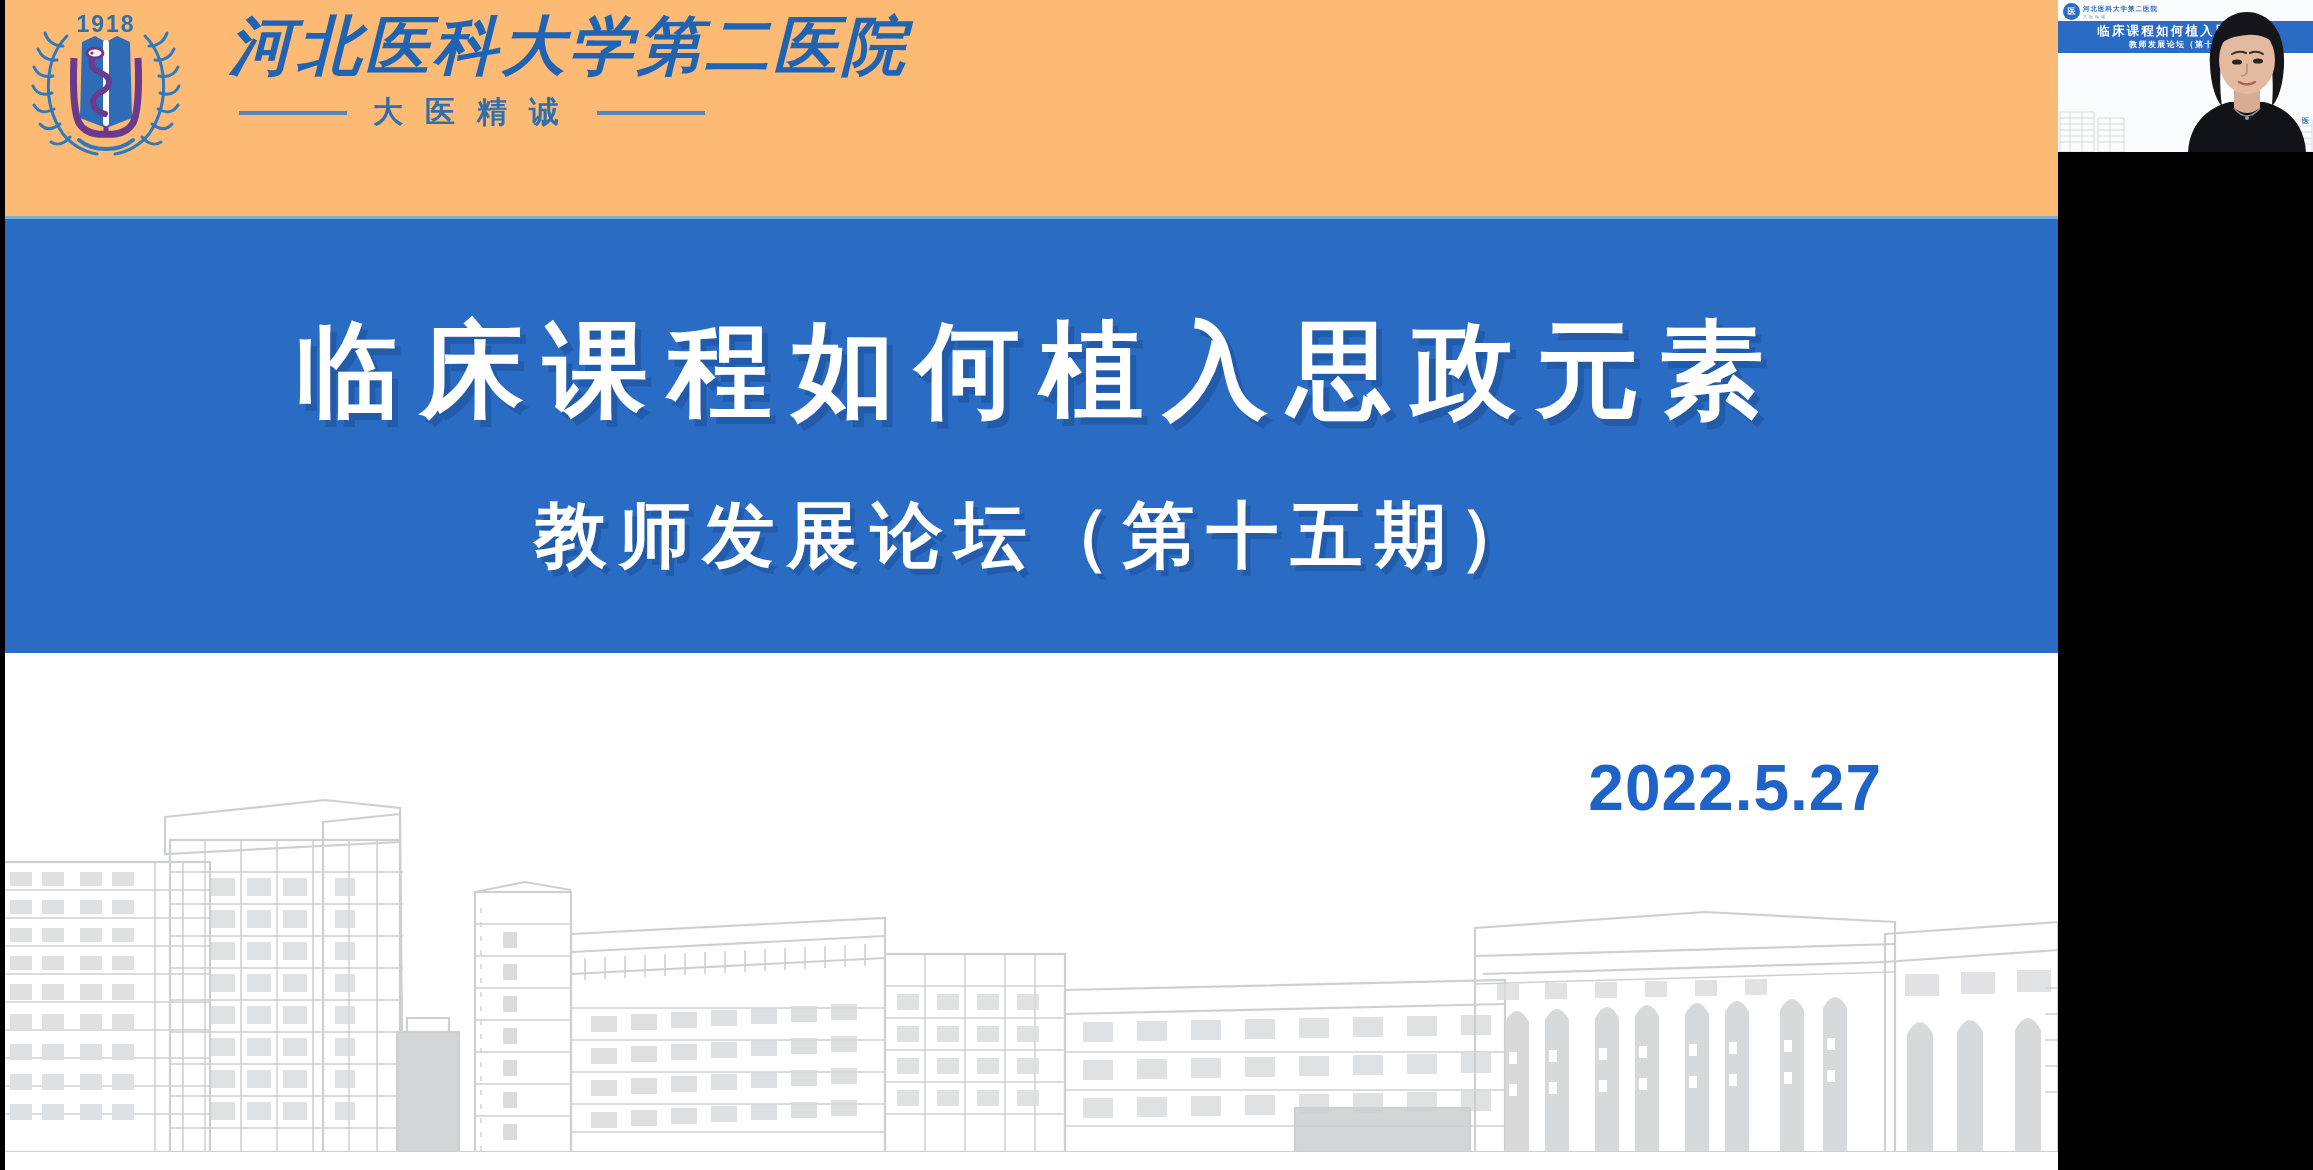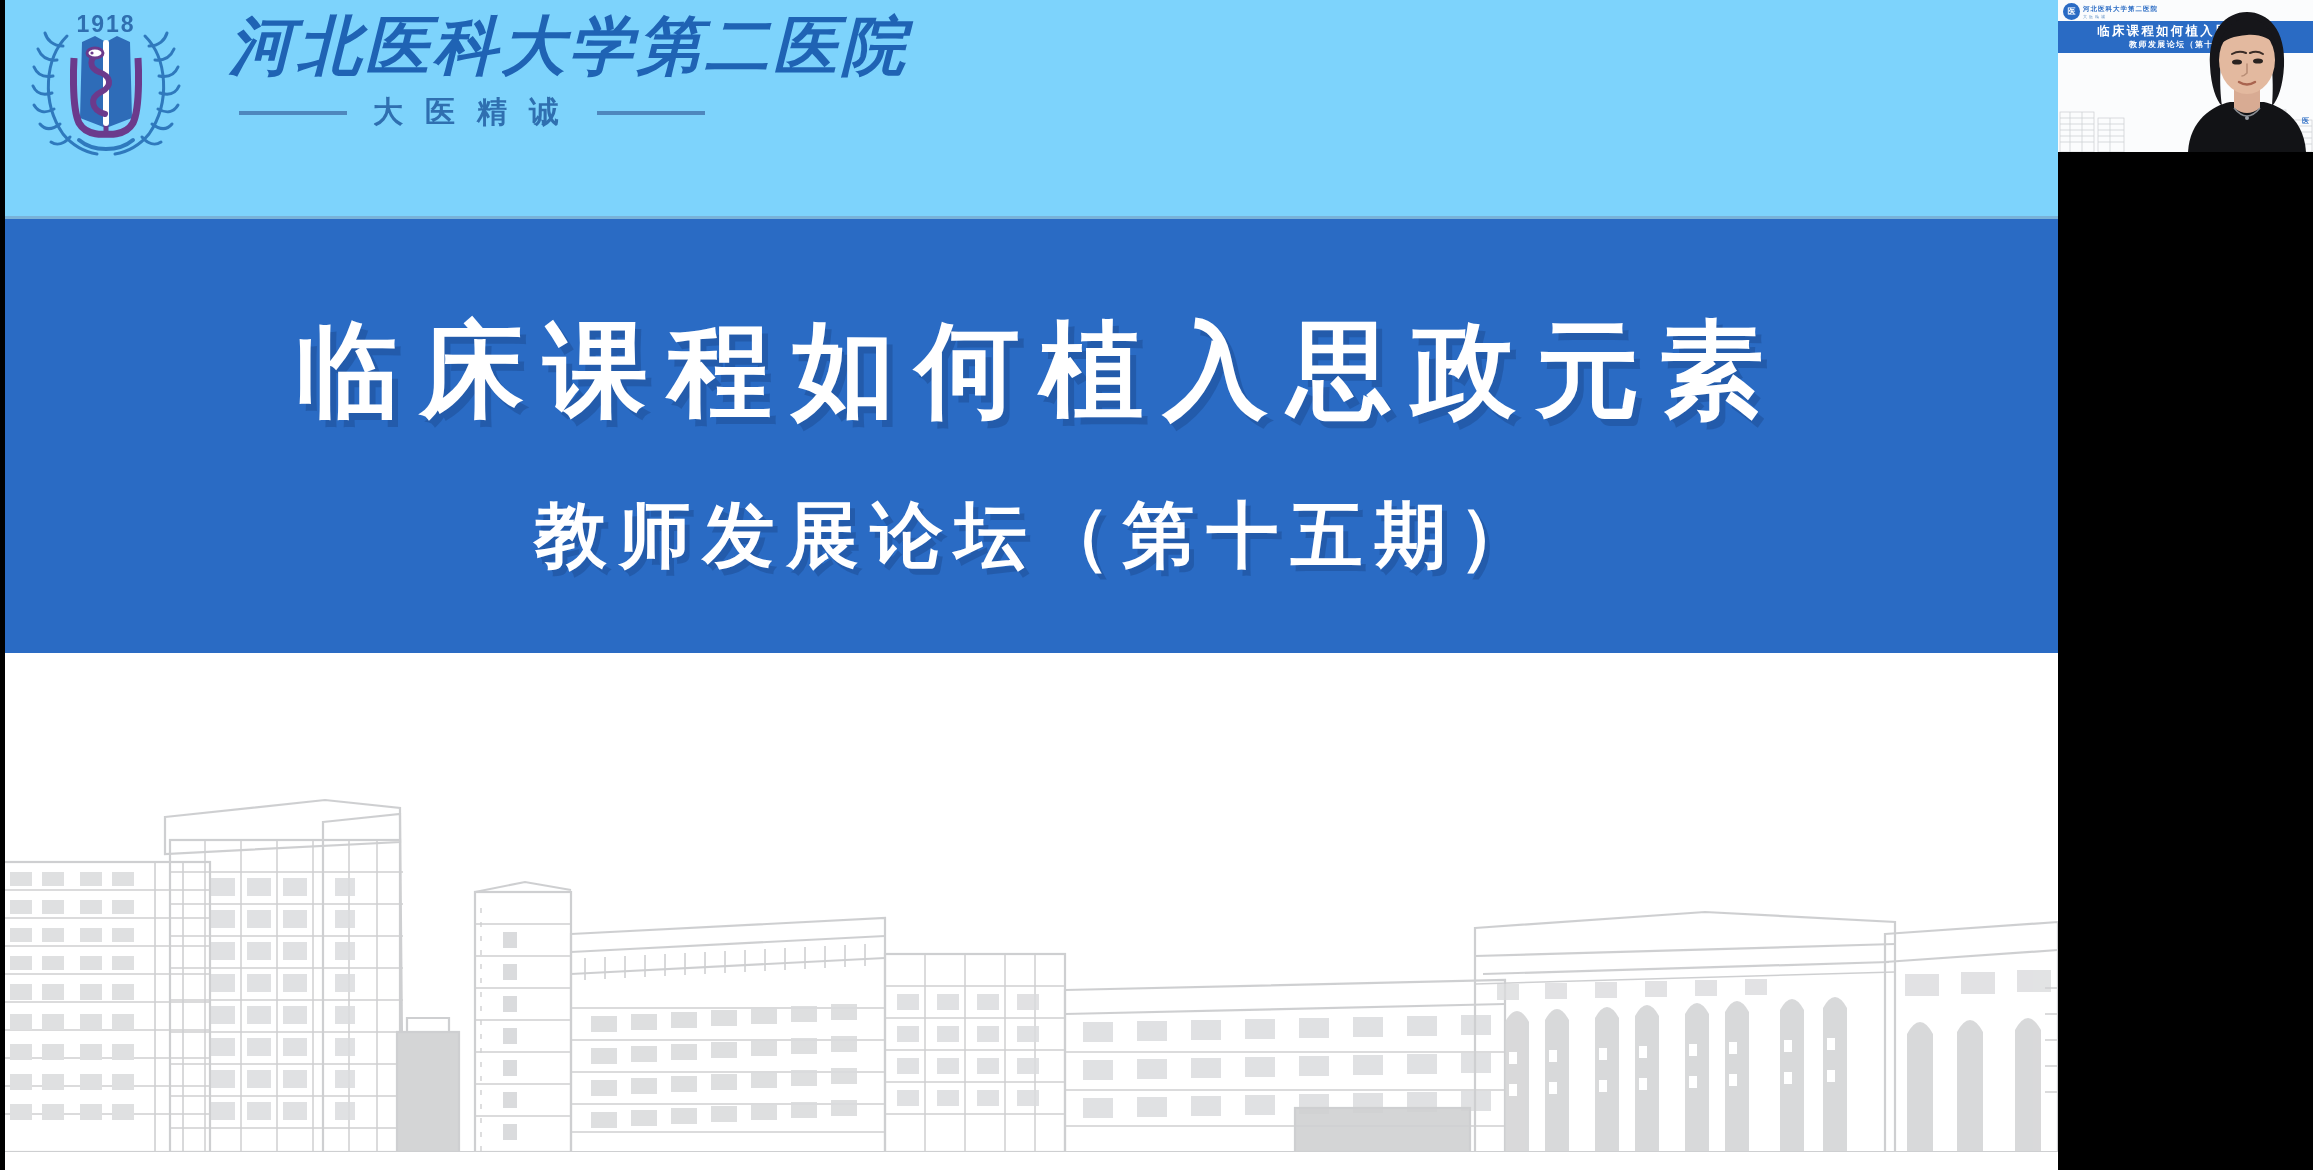--- a/index.html
+++ b/index.html
@@ -8,21 +8,21 @@
   #screen{position:relative;width:2313px;height:1170px;background:#000;overflow:hidden;}
 
   
   #slide{
     position:absolute;left:5px;top:0;width:2053px;height:1170px;
     background:#ffffff;overflow:hidden;
   }
 
   
   #slide-header{
-    position:absolute;left:0;top:0;width:2053px;height:216px;background:#7dd3fc;padding-left:10px;
+    position:absolute;left:0;top:0;width:2053px;height:216px;background:#fdba74;padding-left:10px;
   }
   #logo-block{position:absolute;left:22px;top:6px;display:flex;align-items:flex-start;}
 
   
   .emblem{position:relative;width:158px;height:150px;flex:0 0 auto;}
   .emblem svg{display:block;width:158px;height:150px;}
 
   
   .wordmark{margin-left:44px;padding-top:8px;}
   .wm-cn{
@@ -187,20 +187,21 @@
 
     <div id="title-band">
       <div id="band-topline"></div>
       <div id="main-title">临床课程如何植入思政元素</div>
       <div id="sub-title">教师发展论坛（第十五期）</div>
     </div>
 
     <div id="lower">
 
       <div id="credit">
+        <div id="credit-date">2022.5.27</div>
       </div>
 
       <div id="skyline">
         <svg viewBox="0 0 2053 430" xmlns="http://www.w3.org/2000/svg" stroke="#8d8f93" fill="none" stroke-width="2.2">
 
           <g>
             <rect x="-10" y="140" width="215" height="290"></rect>
             <g stroke-width="1.6">
               <path d="M-10 168 H205 M-10 196 H205 M-10 224 H205 M-10 252 H205 M-10 280 H205
                        M-10 308 H205 M-10 336 H205 M-10 364 H205 M-10 392 H205"></path>

